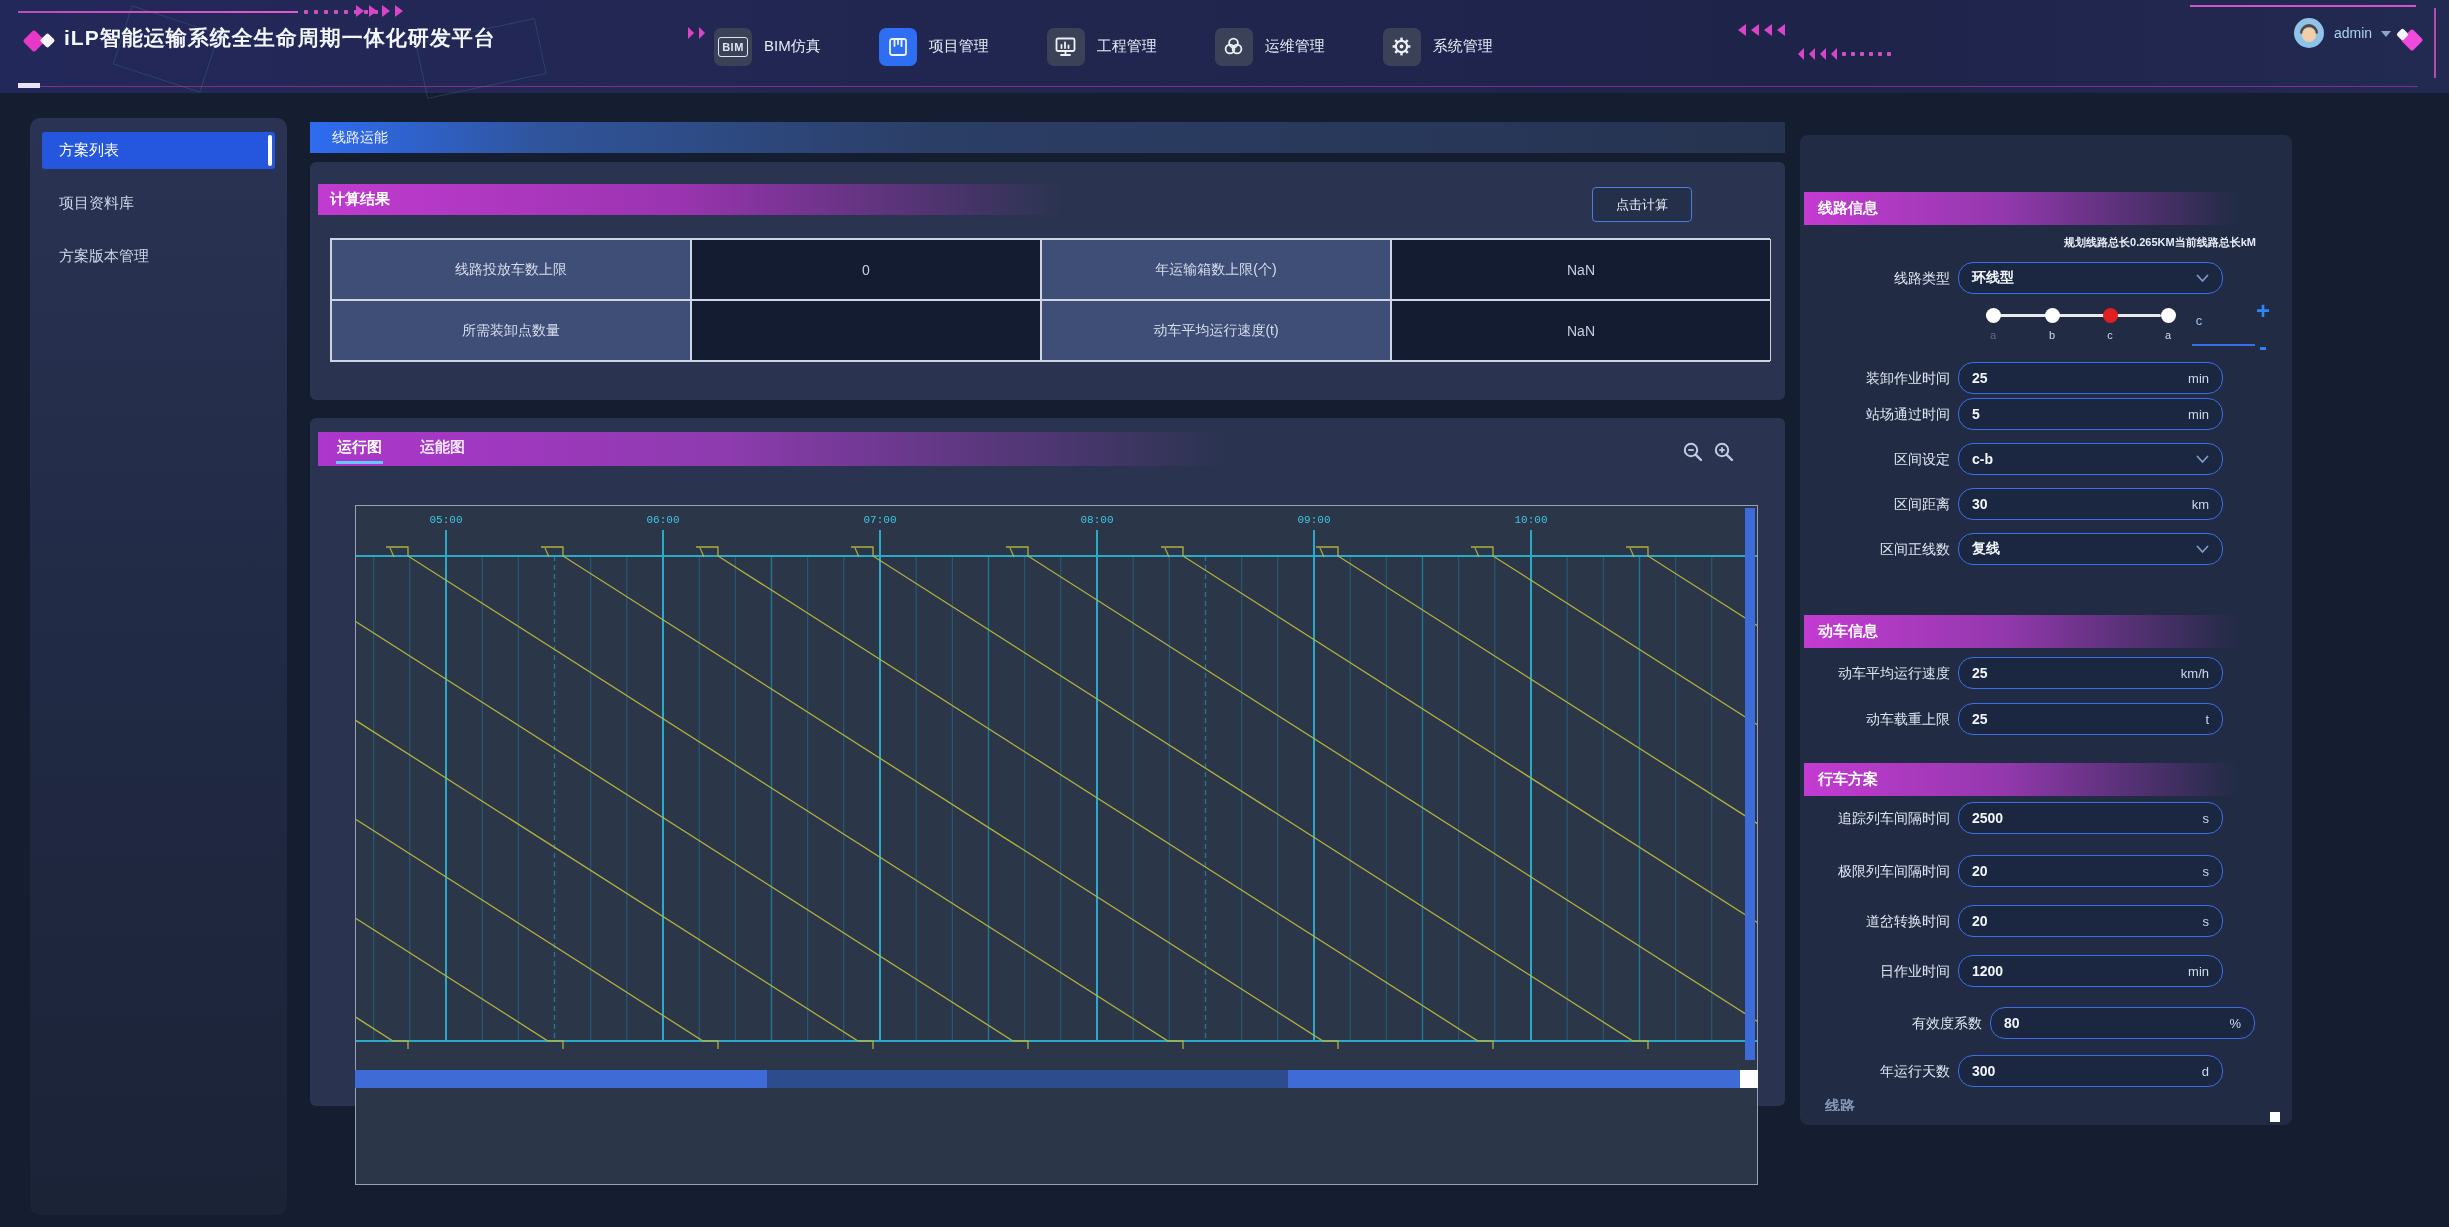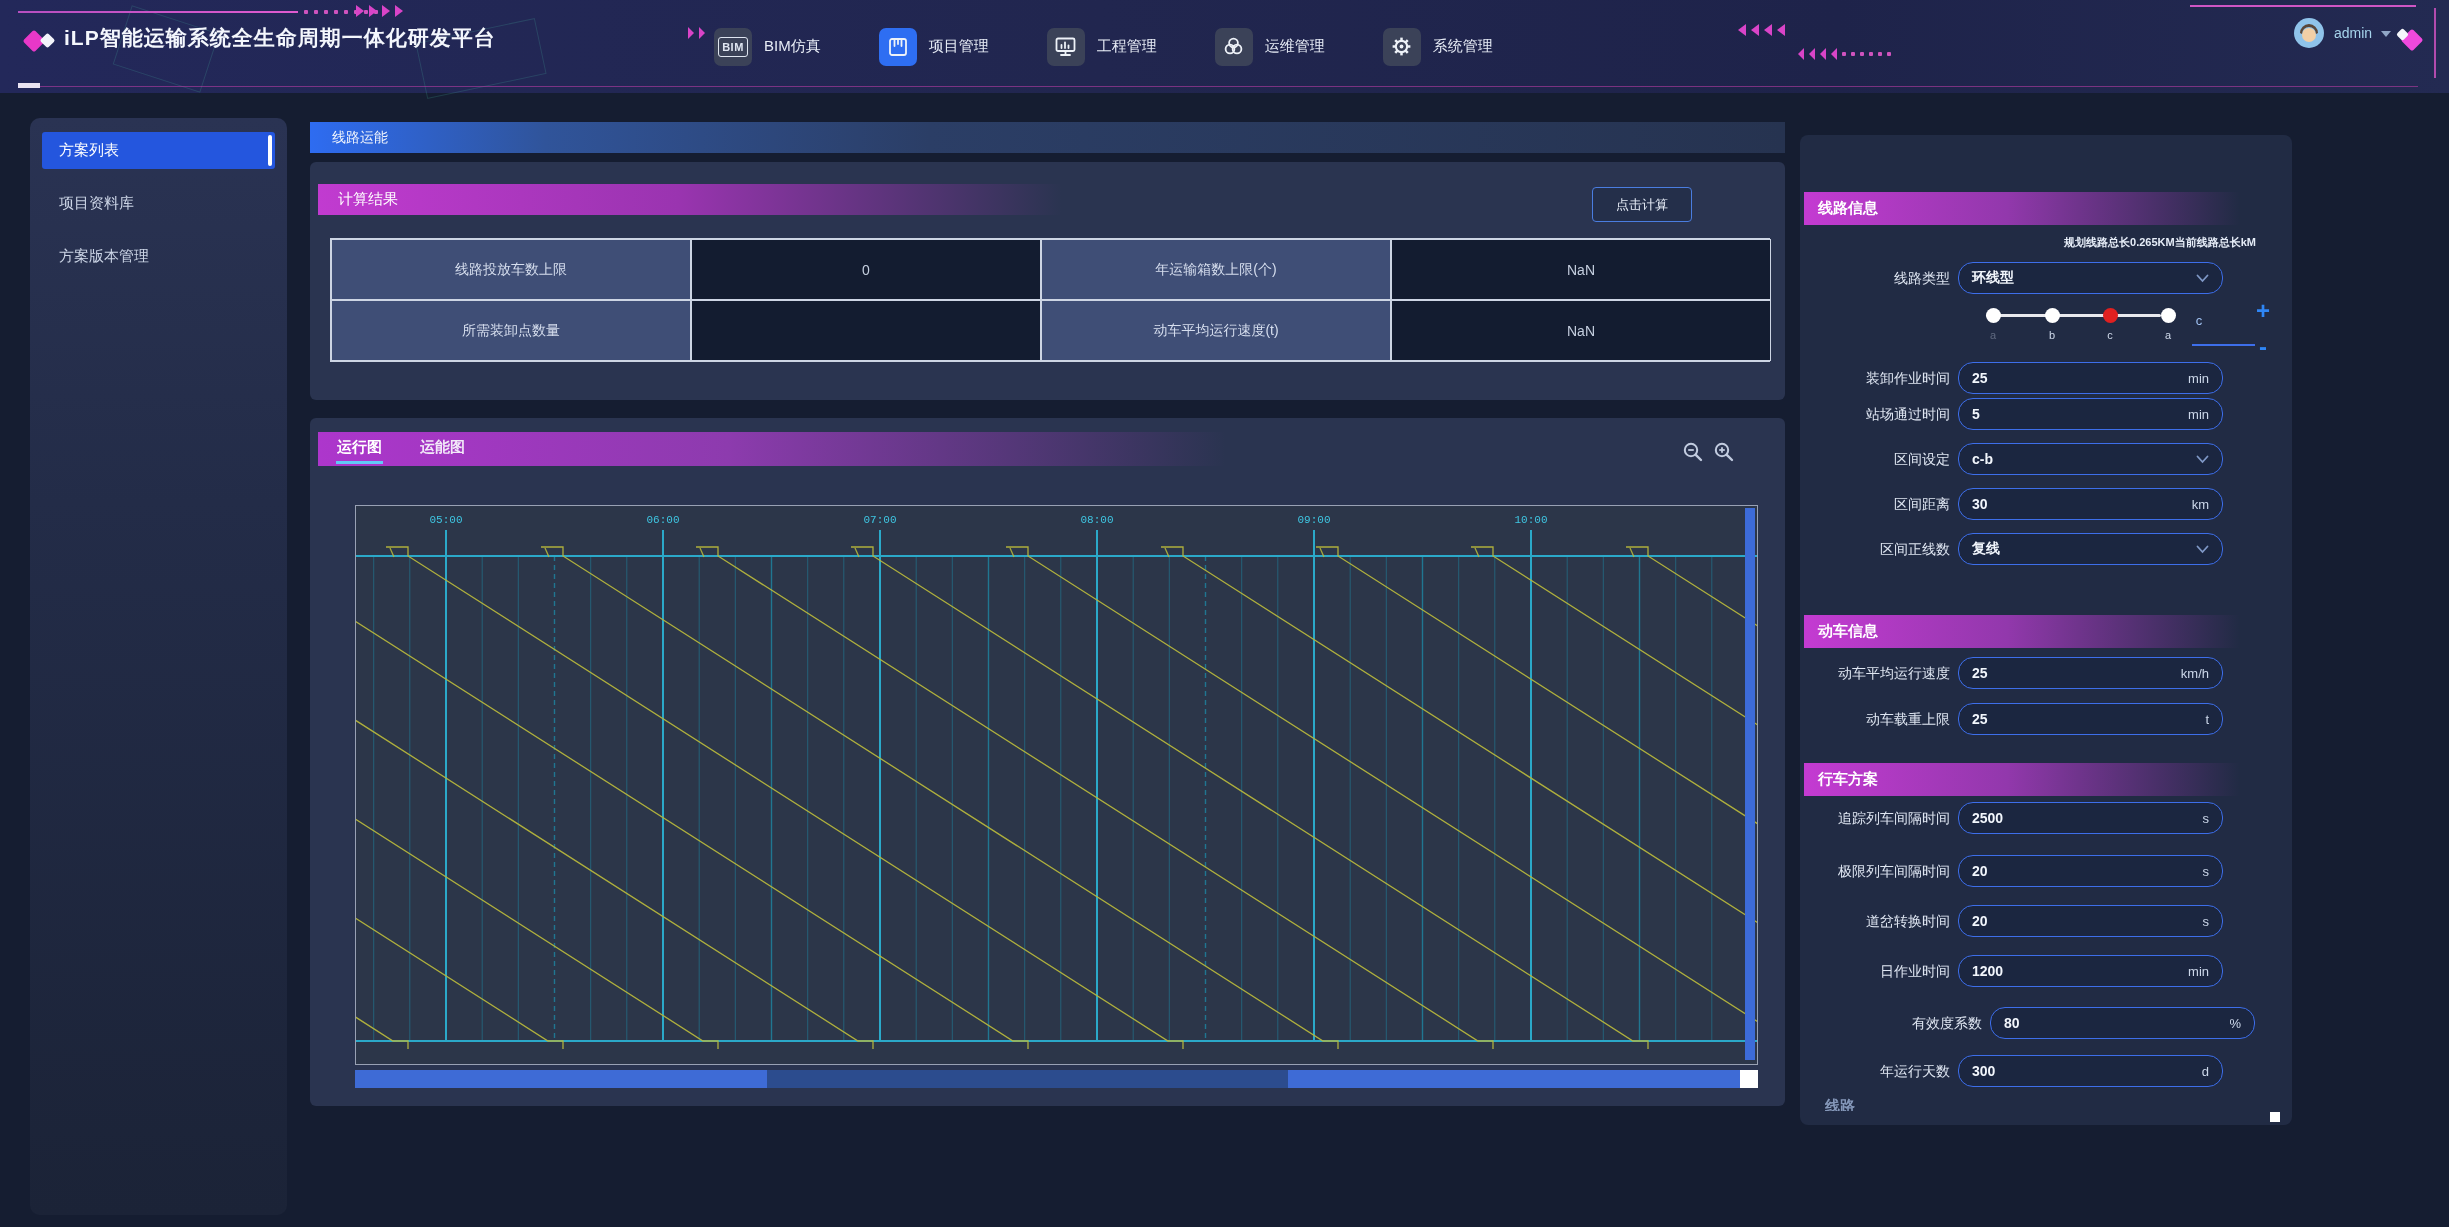--- a/index.html
+++ b/index.html
@@ -41,40 +41,40 @@
   .side-item.active .side-bar{position:absolute;right:3px;top:3px;bottom:3px;width:4px;background:#fff;border-radius:2px;}
   
   #crumb{position:absolute;left:310px;top:122px;width:1475px;height:31px;display:flex;align-items:center;
        padding-left:22px;box-sizing:border-box;font-size:14px;color:#f0f4fc;
        background:linear-gradient(90deg,#2e6cf1 0%,#30549a 16%,#2b3e66 42%,#273click 70%,#263350 100%);
        background:linear-gradient(90deg,#2e6cf1 0%,#30549a 16%,#2b3e66 42%,#263350 100%);}
   
   .panel{position:absolute;background:#2a3450;border-radius:6px;}
   #results{left:310px;top:162px;width:1475px;height:238px;}
   #diagram{left:310px;top:418px;width:1475px;height:688px;}
-  .sec-bar{position:absolute;left:8px;height:31px;display:flex;align-items:center;padding-left:20px;
-       box-sizing:border-box;font-size:15px;font-weight:normal;color:#fff;
+  .sec-bar{position:absolute;left:8px;height:31px;display:flex;align-items:center;padding-left:12px;
+       box-sizing:border-box;font-size:15px;font-weight:bold;color:#fff;
        background:linear-gradient(90deg,#c13bd0 0%,#9a34b0 30%,rgba(42,52,80,0) 62%);}
   #calc-btn{position:absolute;right:93px;top:25px;width:98px;height:33px;border:1px solid #4a7de0;border-radius:4px;
        background:#242f4a;color:#e8eef8;font-size:13px;display:flex;align-items:center;justify-content:center;cursor:pointer;}
   #tbl{position:absolute;left:20px;top:76px;width:1440px;height:124px;display:grid;
        grid-template-columns:360px 350px 350px 380px;grid-template-rows:1fr 1fr;
        border:1px solid #cdd5e4;box-sizing:border-box;}
   .cell{display:flex;align-items:center;justify-content:center;font-size:14px;border:1px solid #cdd5e4;}
   .cell.lab{background:#3f4e76;color:#d6deee;}
   .cell.val{background:#131c30;color:#c5cfdf;}
   
   #tab-bar{position:absolute;left:8px;top:14px;width:1464px;height:34px;display:flex;align-items:center;gap:36px;
        padding-left:18px;box-sizing:border-box;
        background:linear-gradient(90deg,#ad36cc 0%,#8d3bae 28%,rgba(42,52,80,0) 62%);}
   .tab{font-size:15px;font-weight:bold;color:#f2e9f8;padding:3px 1px 4px 1px;cursor:pointer;border-bottom:3px solid transparent;}
   .tab.active{color:#ffffff;border-bottom:3px solid #62c9f6;}
   #zoom-icons{position:absolute;left:1372px;top:23px;display:flex;gap:9px;}
   #zoom-icons svg{cursor:pointer;}
-  #chart-wrap{position:absolute;left:45px;top:87px;width:1403px;height:560px;border:1px solid #99a1b4;
+  #chart-wrap{position:absolute;left:45px;top:87px;width:1403px;height:680px;border:1px solid #99a1b4;
        background:#2c3649;box-sizing:border-box;}
   #chart-vbar{position:absolute;right:2px;top:2px;width:10px;height:552px;background:#3d6bd8;}
   #hbar{position:absolute;left:45px;top:652px;width:1403px;height:18px;display:flex;}
   .hb-seg1{width:412px;background:#3e6bd6;}
   .hb-seg2{width:521px;background:#2c4c8e;}
   .hb-seg3{width:452px;background:#3e6bd6;}
   .hb-seg4{width:18px;background:#ffffff;}
   
   #rpanel{position:absolute;left:1800px;top:135px;width:492px;height:990px;background:#212b44;border-radius:8px;overflow:hidden;}
   .r-hdr{position:absolute;left:4px;height:33px;width:484px;display:flex;align-items:center;padding-left:14px;

